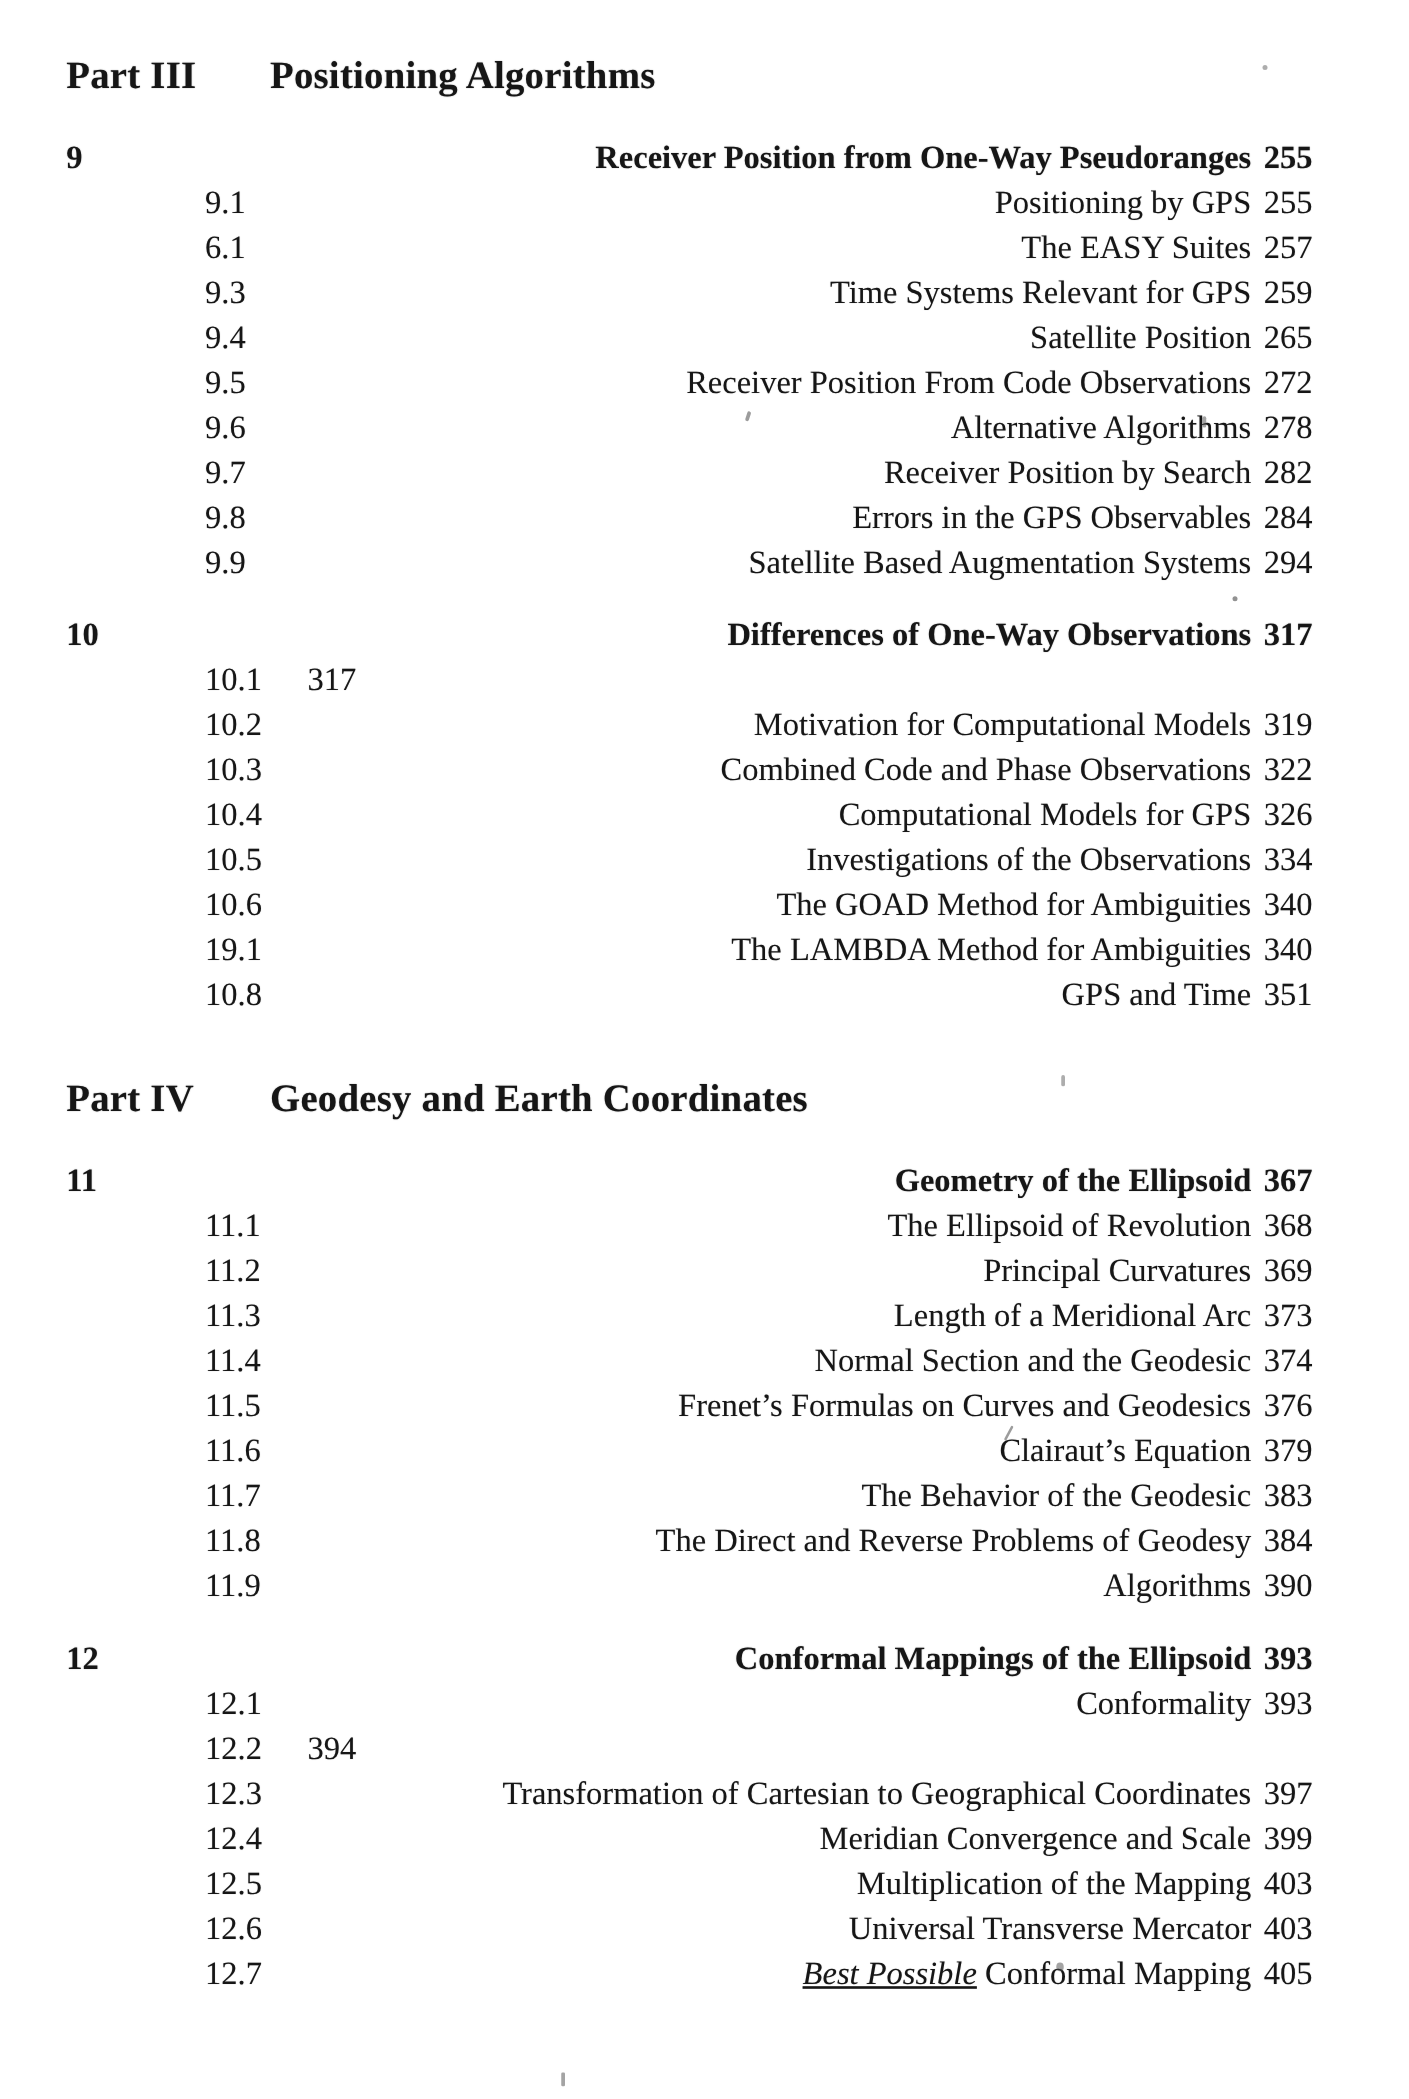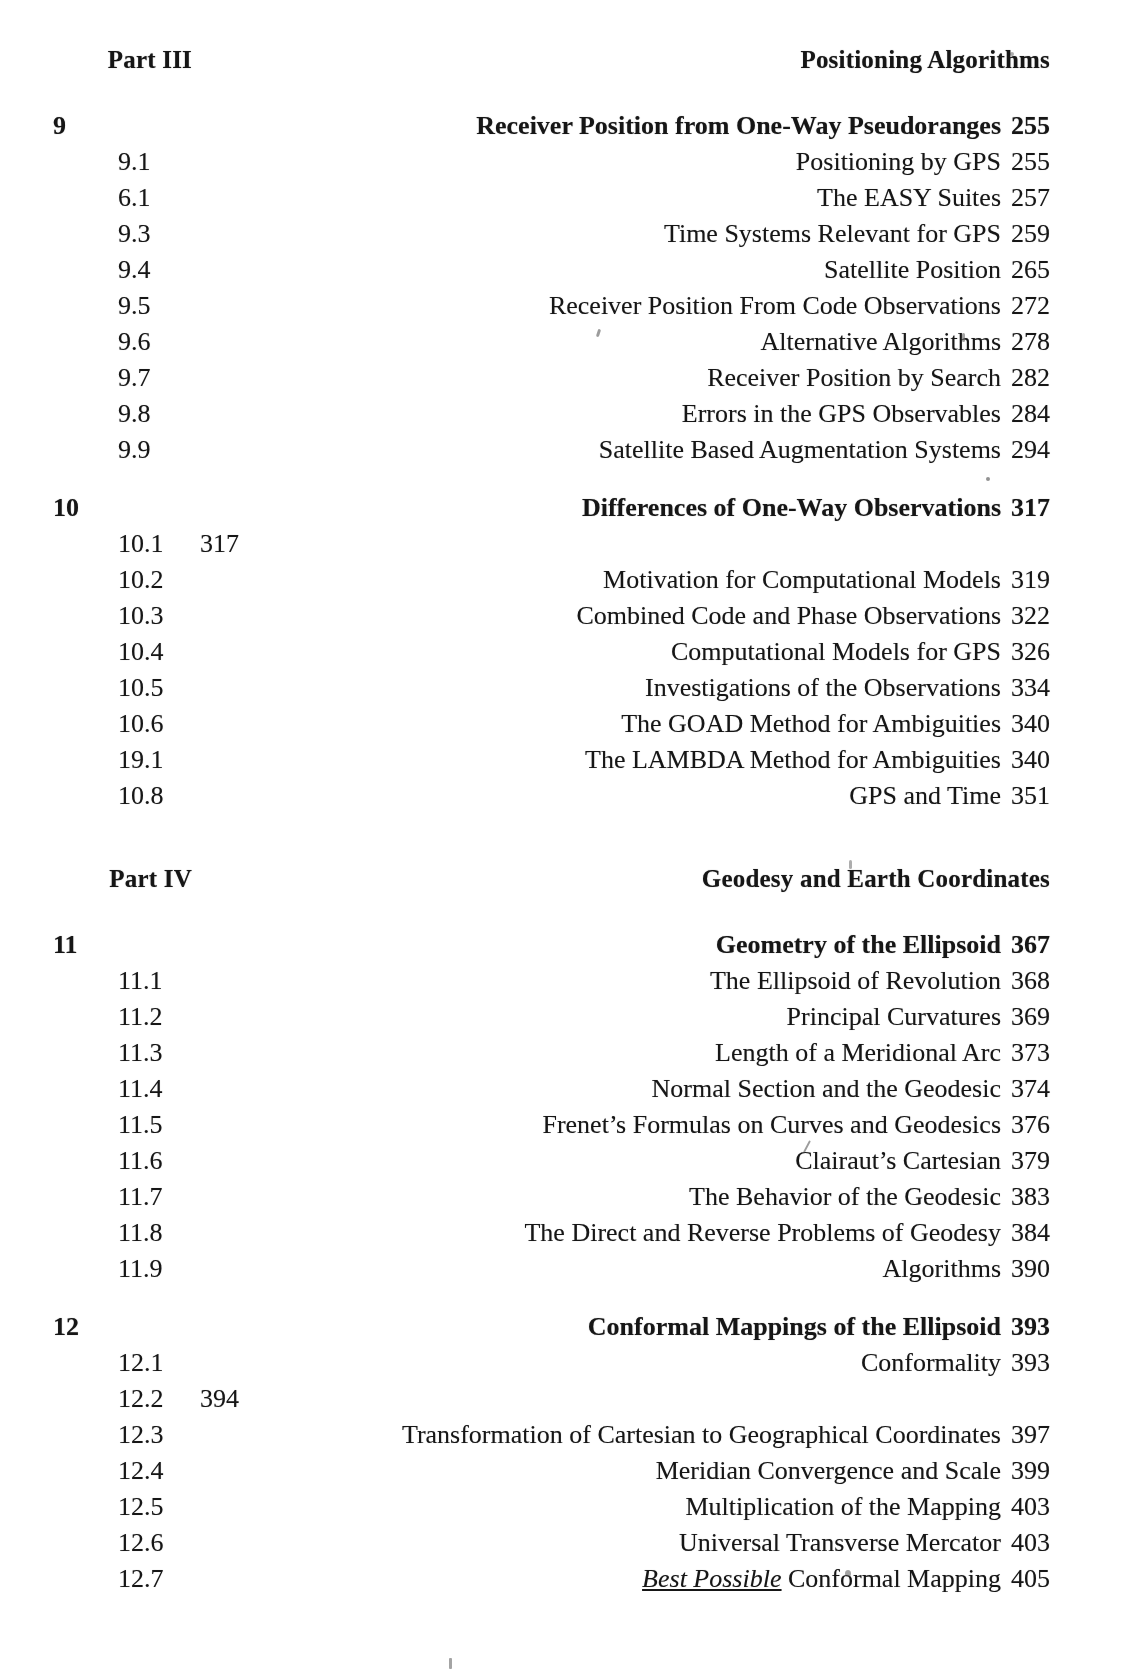--- a/index.html
+++ b/index.html
@@ -18,50 +18,49 @@
   .toc {
     position: absolute;
     left: 53px;
     top: 42px;
     width: 997px;
   }
   
   .part-heading {
     display: flex;
     font-weight: bold;
-    font-size: 25px;
+    font-size: 31px;
     line-height: 36px;
     margin: 47px 0 30px 0;
     letter-spacing: 0.2px;
     text-shadow: 0 0 1px rgba(25,25,25,0.45);
-    text-align: right;
   }
   .part-heading:first-child { margin-top: 0; }
   .part-label { flex: 0 0 139px; }
-  .part-title { flex: 1; }
+  .part-title { flex: 1; margin-left: 24px; }
   
   .chapter-row {
     display: flex;
     font-weight: bold;
     font-size: 26px;
     line-height: 36px;
     margin-top: 22px;
     text-shadow: 0 0 1px rgba(25,25,25,0.4);
   }
   .part-heading + .chapter-row { margin-top: 0; }
   .chapter-number { flex: 0 0 65px; }
   
   .section-row {
     display: flex;
     font-size: 26px;
     line-height: 36px;
     padding-left: 65px;
     text-shadow: 0 0 0.8px rgba(30,30,30,0.35);
   }
-  .section-number { flex: 0 0 82px; }
+  .section-number { flex: 0 0 82px; margin-left: 46px; }
   .row-title { flex: 1; padding-right: 10px; text-align: right; }
   .page-number { flex: 0 0 auto; text-align: center; white-space: nowrap; }
   i { font-style: italic; text-decoration: underline; }
   
   .speck {
     position: absolute;
     background: #4a4a4a;
     border-radius: 50%;
   }
 </style>
@@ -196,21 +195,21 @@
       <span class="row-title">Normal Section and the Geodesic</span>
       <span class="page-number">374</span>
     </div>
     <div class="section-row">
       <span class="section-number">11.5</span>
       <span class="row-title">Frenet’s Formulas on Curves and Geodesics</span>
       <span class="page-number">376</span>
     </div>
     <div class="section-row">
       <span class="section-number">11.6</span>
-      <span class="row-title">Clairaut’s Cartesian</span>
+      <span class="row-title">Clairaut’s Equation</span>
       <span class="page-number">379</span>
     </div>
     <div class="section-row">
       <span class="section-number">11.7</span>
       <span class="row-title">The Behavior of the Geodesic</span>
       <span class="page-number">383</span>
     </div>
     <div class="section-row">
       <span class="section-number">11.8</span>
       <span class="row-title">The Direct and Reverse Problems of Geodesy</span>

